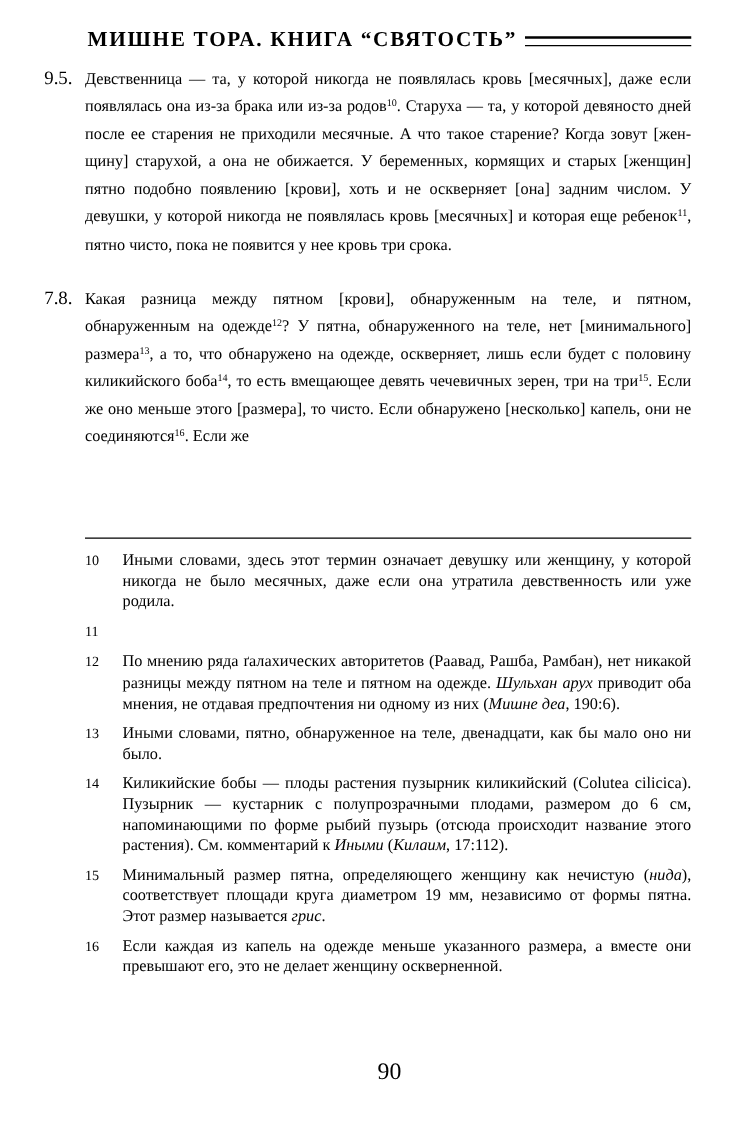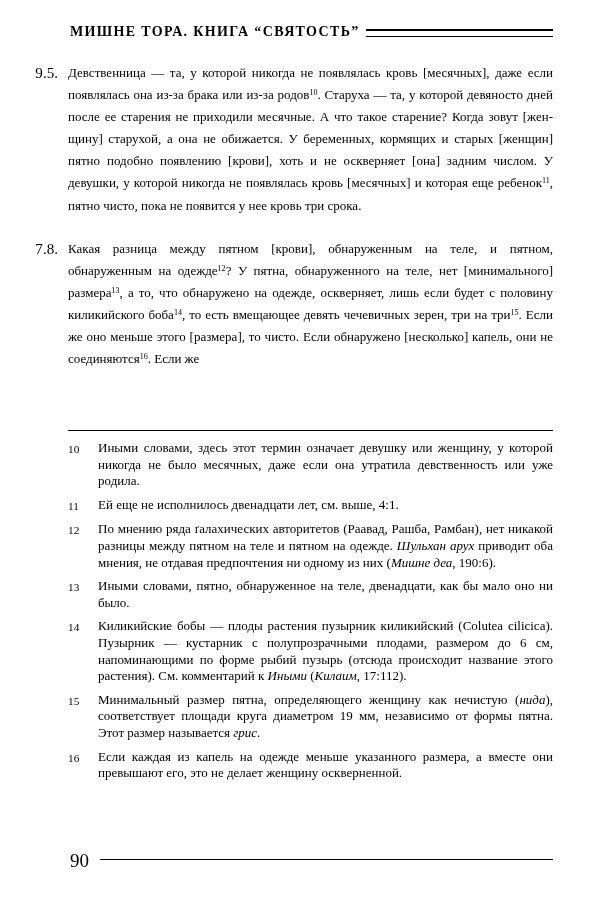--- a/index.html
+++ b/index.html
@@ -25,41 +25,41 @@
   .header {
     position: absolute;
     top: 22px;
     left: 70px;
     right: 47px;
     height: 20px;
     display: flex;
     align-items: center;
   }
   .header-title {
-    font-size: 14px;
+    font-size: 17px;
     letter-spacing: 1.35px;
     font-weight: 700;
     white-space: nowrap;
     text-transform: uppercase;
   }
   .header-rule {
     flex: 1 1 auto;
     margin-left: 6px;
     margin-top: 1px;
     height: 5px;
     border-top: 2.4px solid #000;
     border-bottom: 1.5px solid #000;
   }
 
   
   .body-block {
     position: absolute;
     left: 26px;
     right: 47px;
-    top: 62px;
+    top: 52px;
   }
 
   .para {
     display: flex;
     align-items: flex-start;
     margin-bottom: 21px;
   }
   .para-num {
     flex: 0 0 42px;
     font-size: 15.1px;
@@ -119,20 +119,21 @@
   .fn-text i { font-style: italic; }
 
   
   .folio {
     position: absolute;
     left: 70px;
     right: 47px;
     bottom: 28px;
     display: flex;
     align-items: center;
+    flex-direction: column;
   }
   .folio-num {
     font-size: 19px;
     line-height: 19px;
     white-space: nowrap;
   }
   .folio-rule {
     flex: 1 1 auto;
     margin-left: 11px;
     border-top: 1.5px solid #000;
@@ -162,21 +163,20 @@
 
   <div class="footnotes">
     <div class="fn-rule"></div>
 
     <div class="fn">
       <div class="fn-num">10</div>
       <div class="fn-text">Иными словами, здесь этот термин означает девушку или женщину, у кото­рой никогда не было месячных, даже если она утратила девственность или уже родила.</div>
     </div>
     <div class="fn">
       <div class="fn-num">11</div>
-      <div class="fn-text">Ей еще не исполнилось двенадцати лет, см. выше, 4:1.</div>
     </div>
     <div class="fn">
       <div class="fn-num">12</div>
       <div class="fn-text">По мнению ряда ґалахических авторитетов (Раавад, Рашба, Рамбан), нет никакой разницы между пятном на теле и пятном на одежде. <i>Шульхан арух</i> приводит оба мнения, не отдавая предпочтения ни одному из них (<i>Мишне деа</i>, 190:6).</div>
     </div>
     <div class="fn">
       <div class="fn-num">13</div>
       <div class="fn-text">Иными словами, пятно, обнаруженное на теле, двенадцати, как бы мало оно ни было.</div>
     </div>
     <div class="fn">

